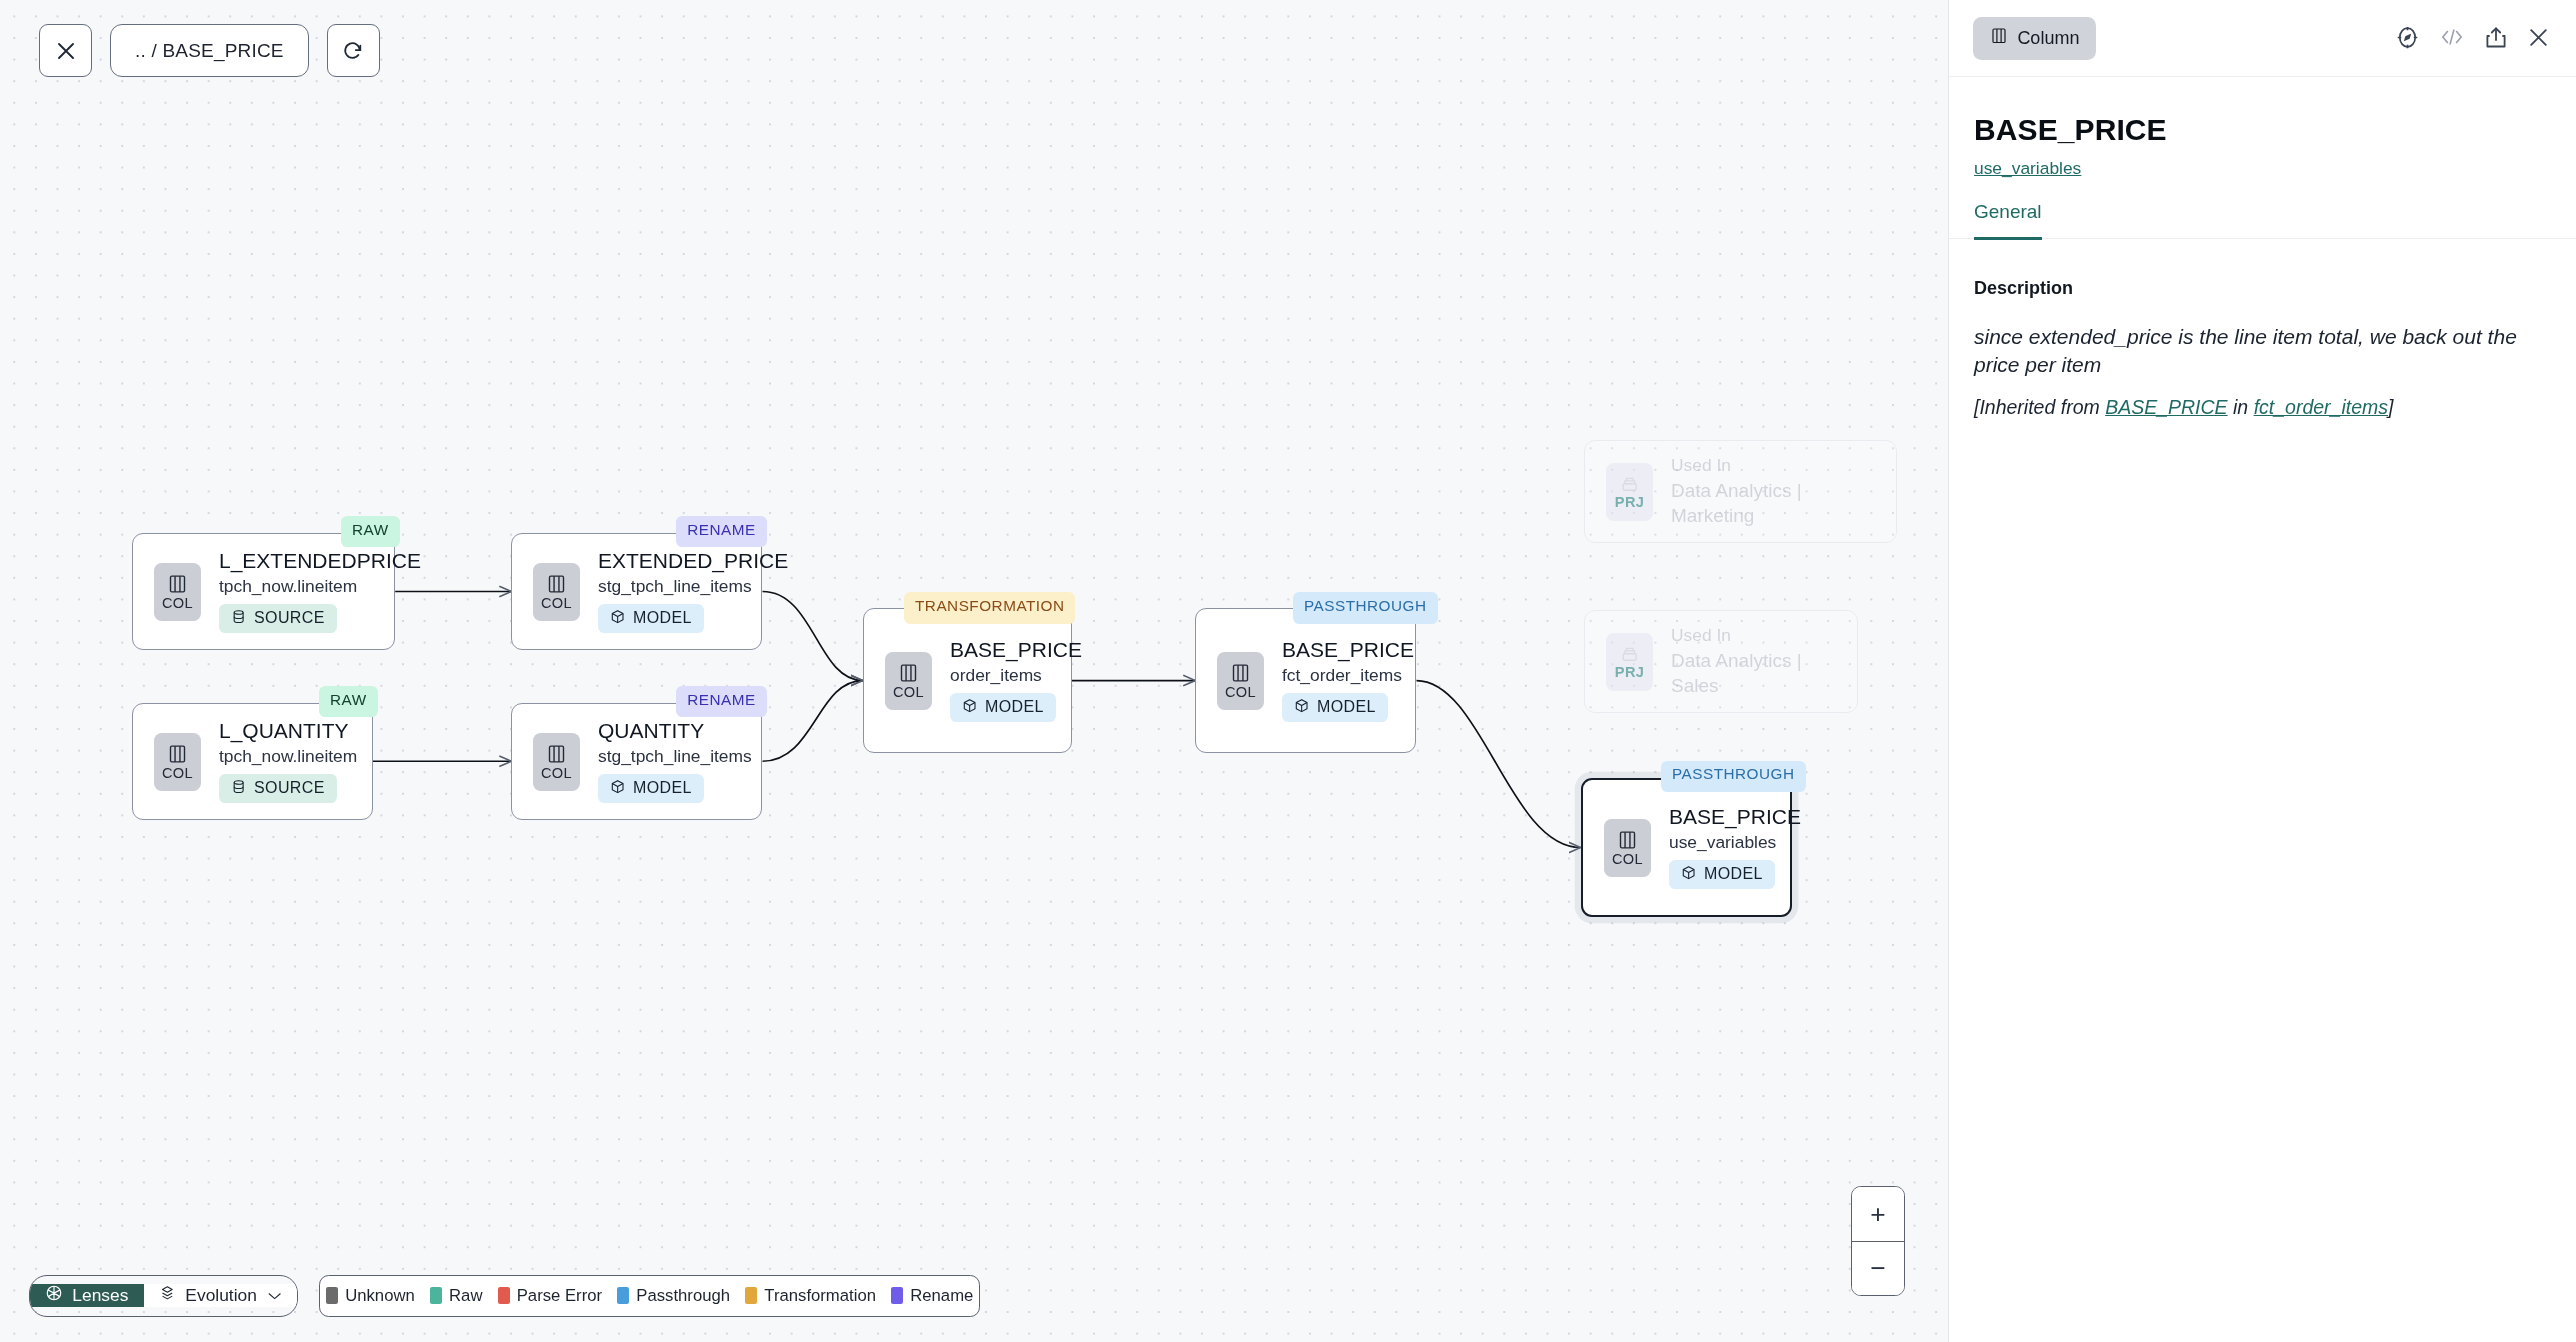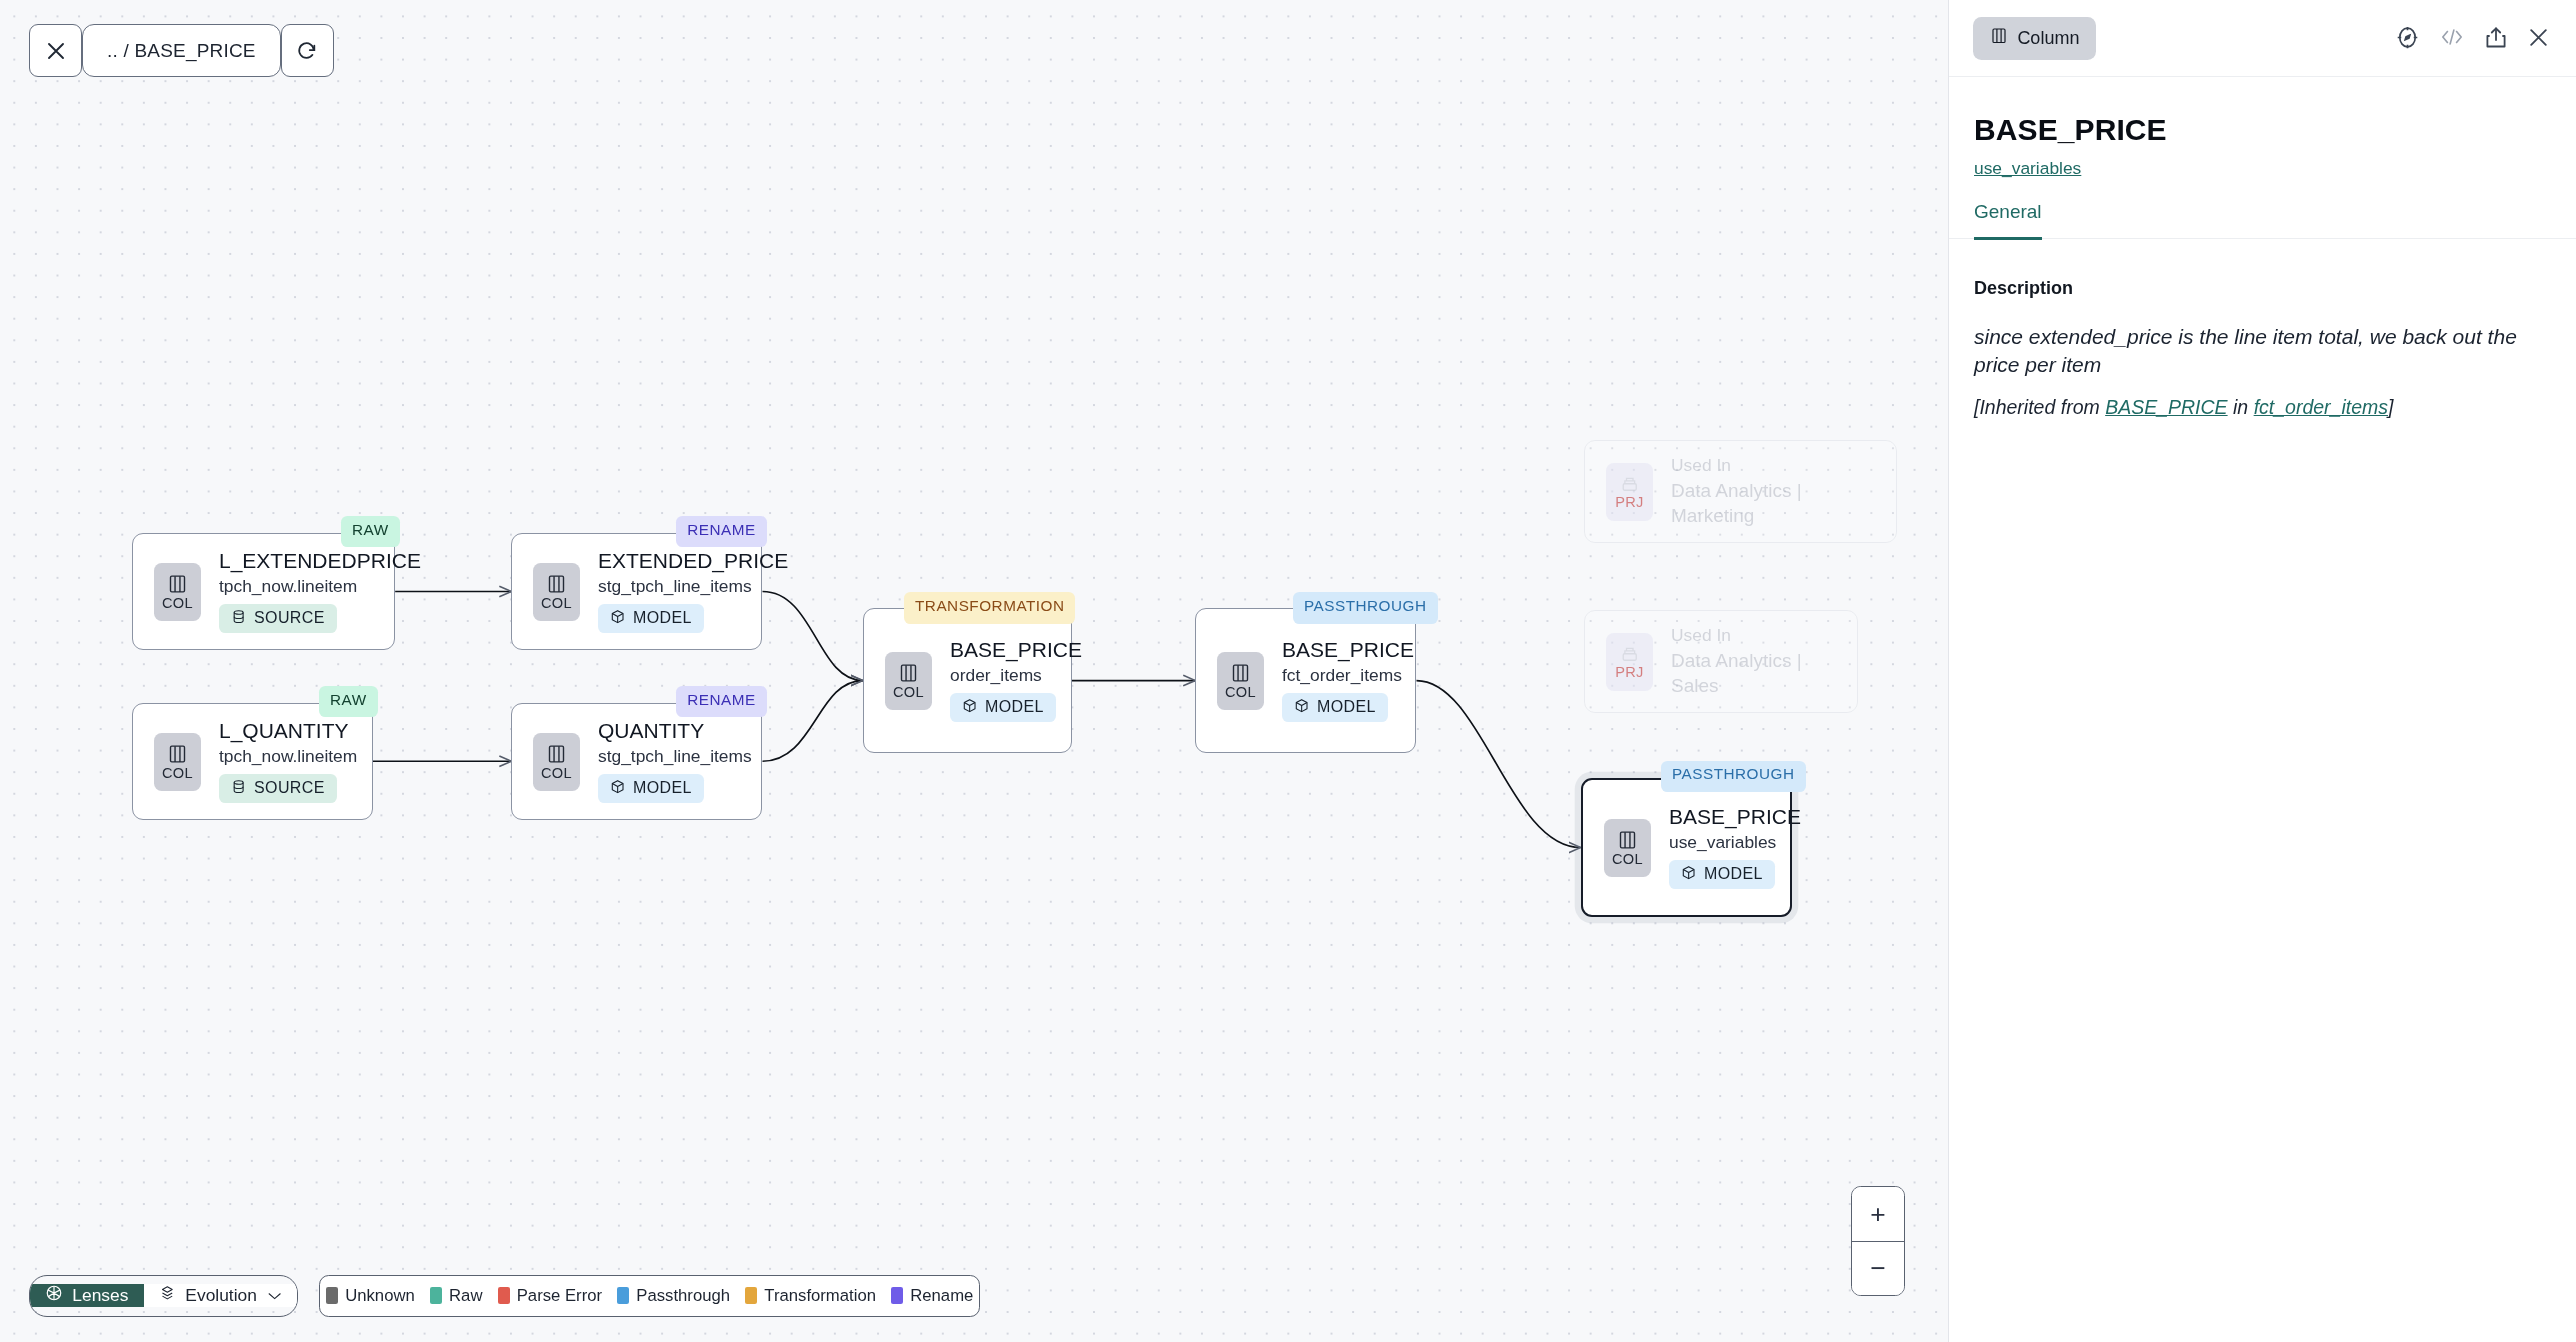--- a/index.html
+++ b/index.html
@@ -34,22 +34,23 @@
   #edge-layer {
     position: absolute;
     left: 0; top: 0;
     width: 1948px; height: 1343px;
     pointer-events: none;
   }
 
   
   .tool-row {
     position: absolute;
-    left: 29px; top: 24px;
-    display: flex;
+    left: 39px; top: 24px;
+    display: flex;
+    gap: 18px;
     z-index: 6;
   }
   .tool-btn {
     background: #ffffff;
     border: 1.1px solid #656e7e;
     border-radius: 9px;
     height: 53px;
     min-width: 53px;
     display: flex;
     align-items: center;
@@ -157,21 +158,21 @@
     border-radius: 11px;
     background: rgba(255,255,255,.30);
     display: flex;
     align-items: center;
     padding: 0 21px;
     gap: 18px;
     opacity: .55;
     z-index: 2;
   }
   .ghost .node-icon { background: #e5e5f4; }
-  .ghost .node-icon .ilabel { color: #b91c1c; }
+  .ghost .node-icon .ilabel { color: #0f766e; font-weight: bold; }
   .ghost-label { font-size: 17.4px; color: #b4b8c2; line-height: 1.35; }
   .ghost-name  { font-size: 19px; color: #b4b8c2; line-height: 1.35; }
 
   
   .bottom-row {
     position: absolute;
     left: 29px; bottom: 26.4px;
     display: flex;
     align-items: center;
     gap: 21px;

